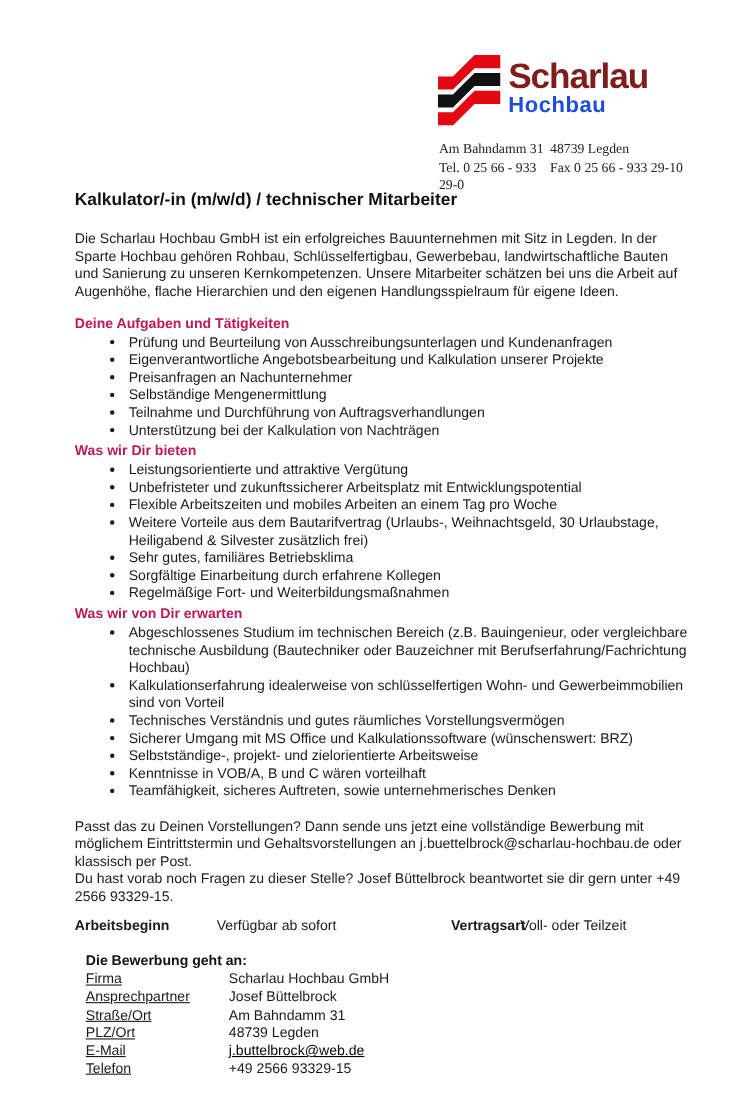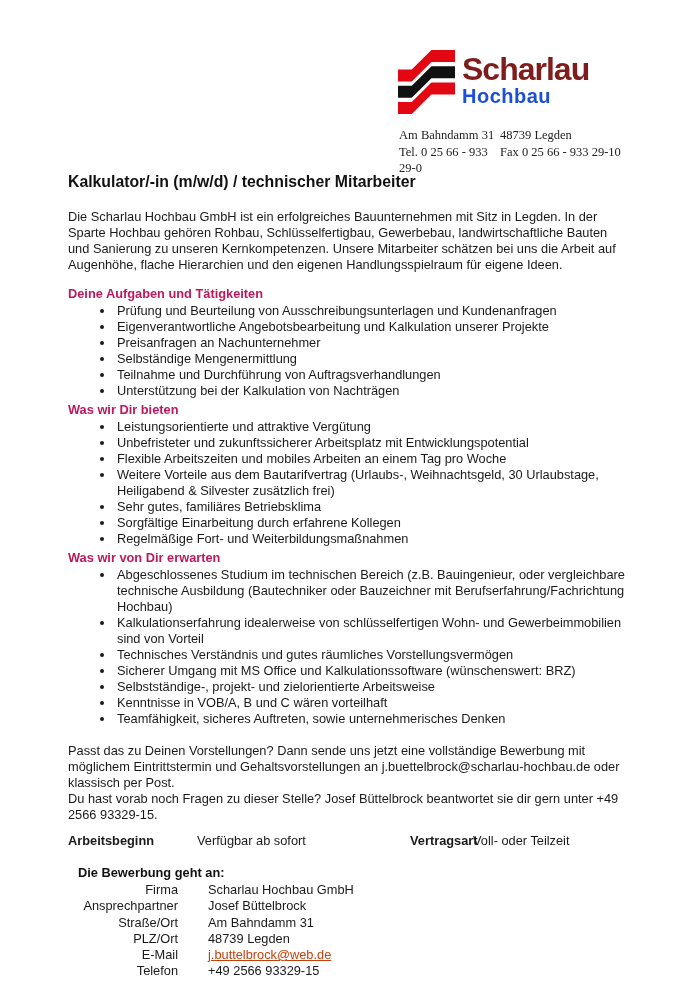--- a/index.html
+++ b/index.html
@@ -39,22 +39,22 @@
   .meta-row { position:relative; margin-top:10px; height:17px;text-decoration:underline; }
   .meta-row span { position:absolute; top:0; white-space:nowrap; }
   .meta-label-1 { left:0; font-weight:700; }
   .meta-value-1 { left:129px; }
   .meta-label-2 { left:342px; font-weight:700; }
   .meta-value-2 { left:405px; }
   
   .apply { margin-top:15px;margin-left:10px; }
   .apply h2 { font-size:12.8px; font-weight:700; margin:0 0 1px; color:#111; }
   .apply-grid { display:grid; grid-template-columns:100px auto; column-gap:30px; line-height:16.3px; }
-  .apply-grid .lbl { text-align:right; }
-  .email-link { text-decoration:underline; color:#c2410c; cursor:pointer; }
+  .apply-grid .lbl { text-align:left;text-decoration:underline; }
+  .email-link { text-decoration:underline; color:#000000; cursor:pointer; }
 </style>
 </head>
 <body>
 
 <div class="page">
 
   <div class="logo">
     <svg class="logo-mark" width="57" height="64" viewBox="0 0 58 59" preserveAspectRatio="none">
       <polygon fill="#e30613" points="0,18 14,18 34,0 58,0 58,11 34,11 14,29 0,29"></polygon>
       <polygon fill="#111111" points="0,33 14,33 34,15 58,15 58,26 34,26 14,44 0,44"></polygon>

